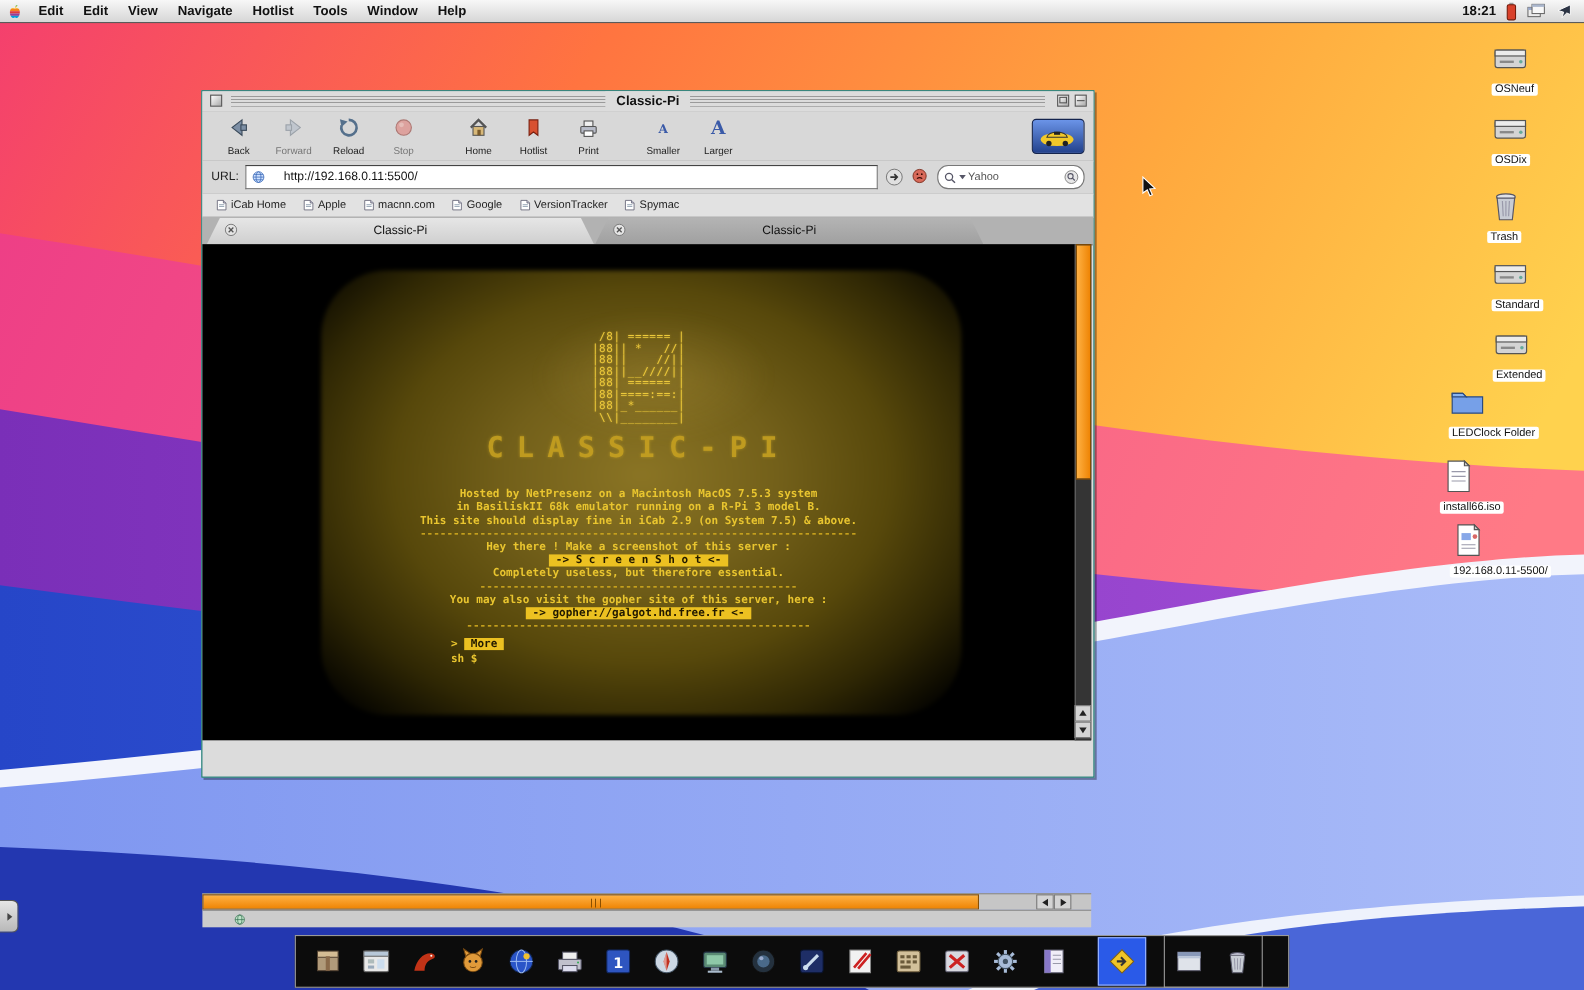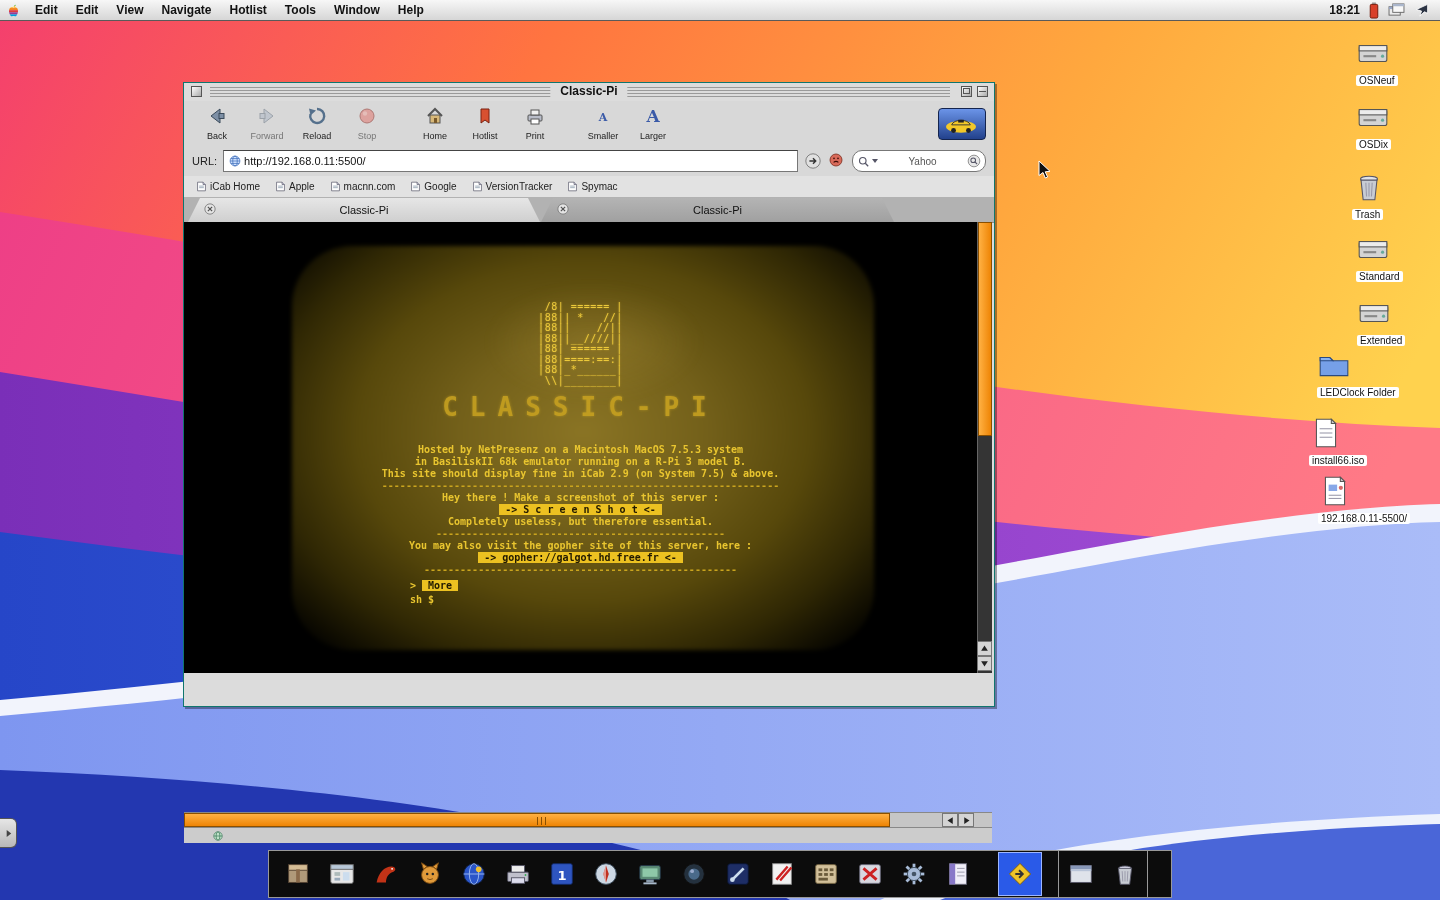--- a/index.html
+++ b/index.html
@@ -44,26 +44,26 @@
   .tbtn:nth-child(5){margin-left:18px;}
   .tbtn:nth-child(8){margin-left:18px;}
   .tblabel{font-size:9px;color:#222;}
   .icab-logo{position:absolute;right:8px;top:7px;width:46px;height:30px;border-radius:4px;
     background:linear-gradient(#6b94e8,#22418c);border:1px solid #14244e;overflow:hidden;}
 
   .urlbar{position:absolute;left:0;top:63px;right:0;height:30px;background:#d8d8d8;border-bottom:1px solid #9a9a9a;
     display:flex;align-items:center;padding:0 8px;gap:6px;font-size:11px;}
   .url-label{font-weight:400;color:#222;}
   .url-field{flex:1;height:20px;background:#fff;border:1px solid #777;border-top-color:#444;
-    display:flex;align-items:center;gap:0;padding:0 4px;}
+    display:flex;align-items:center;gap:14px;padding:0 4px;}
   .url-field input{border:none;outline:none;flex:1;font-size:11px;font-family:"Liberation Sans",sans-serif;background:transparent;color:#111;}
   .round-btn{width:18px;height:18px;display:inline-flex;}
   .search-box{width:124px;height:20px;background:#fff;border:1px solid #777;border-radius:10px;
     display:flex;align-items:center;padding:0 4px;gap:2px;}
-  .search-text{flex:1;text-align:center;font-size:10px;color:#555;}
+  .search-text{flex:1;text-align:left;font-size:10px;color:#555;}
   .caret{width:0;height:0;border-left:3px solid transparent;border-right:3px solid transparent;border-top:4px solid #556;}
 
   .bookmarks{position:absolute;left:0;top:93px;right:0;height:21px;background:#e2e2e2;border-bottom:1px solid #aaa;
     display:flex;align-items:center;gap:15px;padding-left:12px;font-size:10px;color:#222;}
   .bm{display:flex;align-items:center;gap:3px;}
 
   .tabrow{position:absolute;left:0;top:114px;right:0;height:25px;background:#b2b2b2;border-bottom:1px solid #8a8a8a;}
   .tab{position:absolute;bottom:0;height:24px;clip-path:polygon(12px 0,calc(100% - 12px) 0,100% 100%,0 100%);
     display:flex;align-items:center;justify-content:center;font-size:11px;color:#111;}
   .tab.active{left:4px;width:352px;background:linear-gradient(#e6e6e6,#cfcfcf);}

